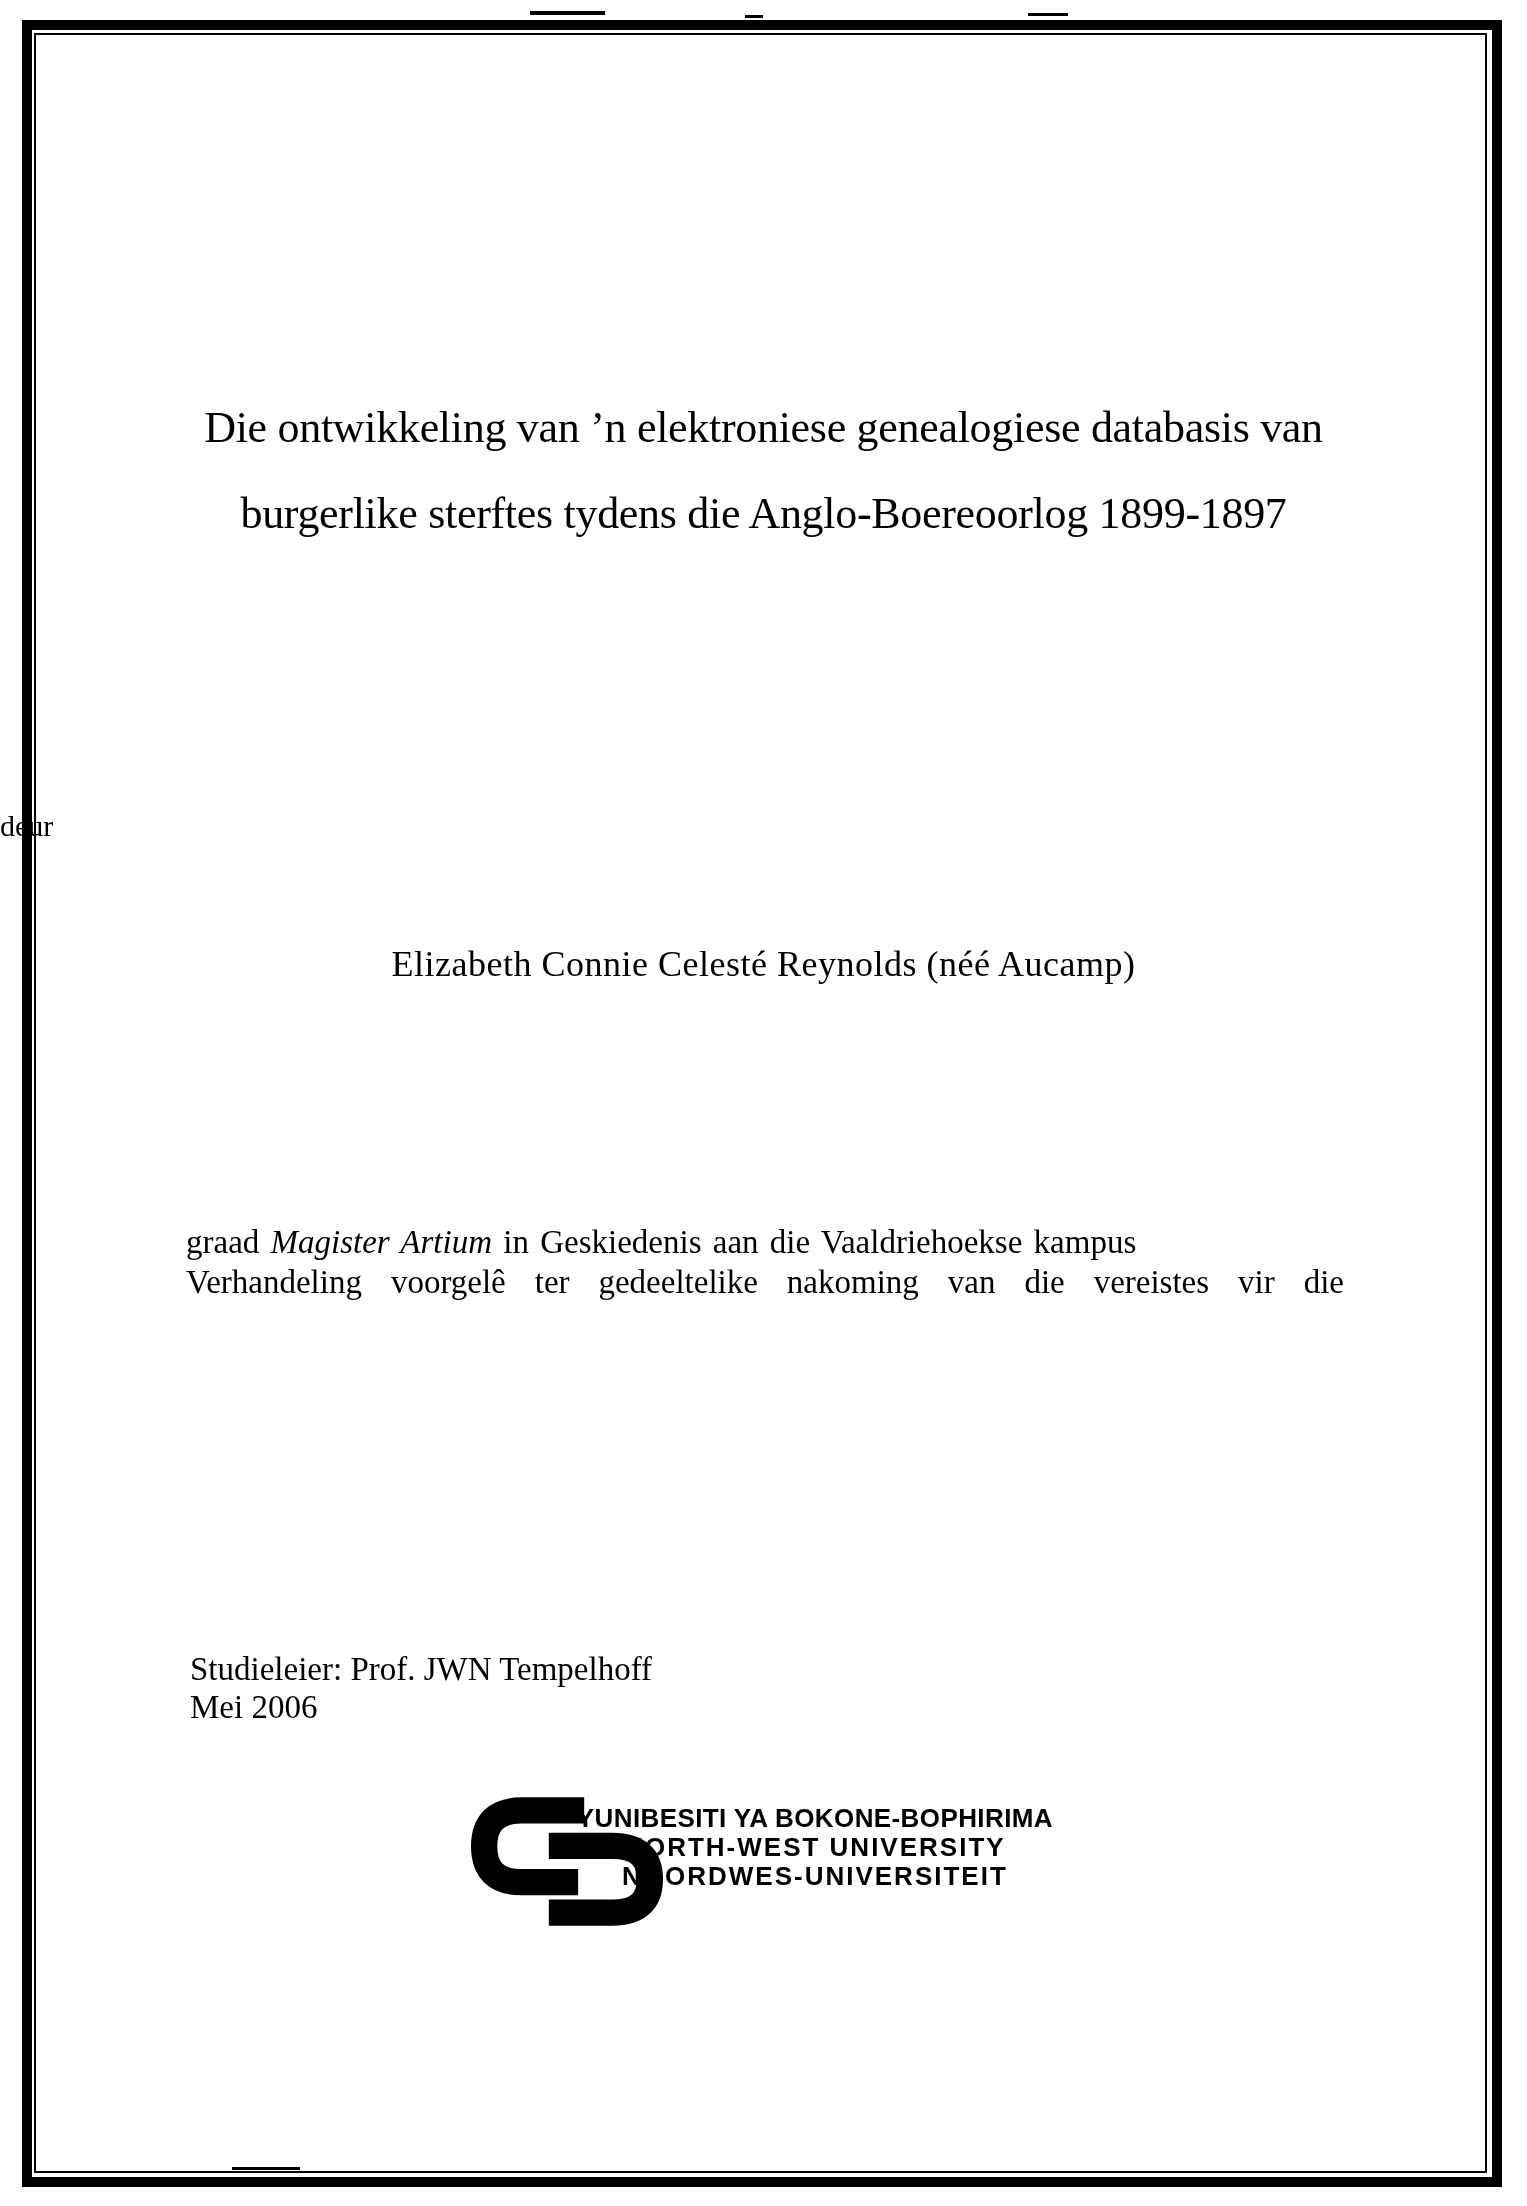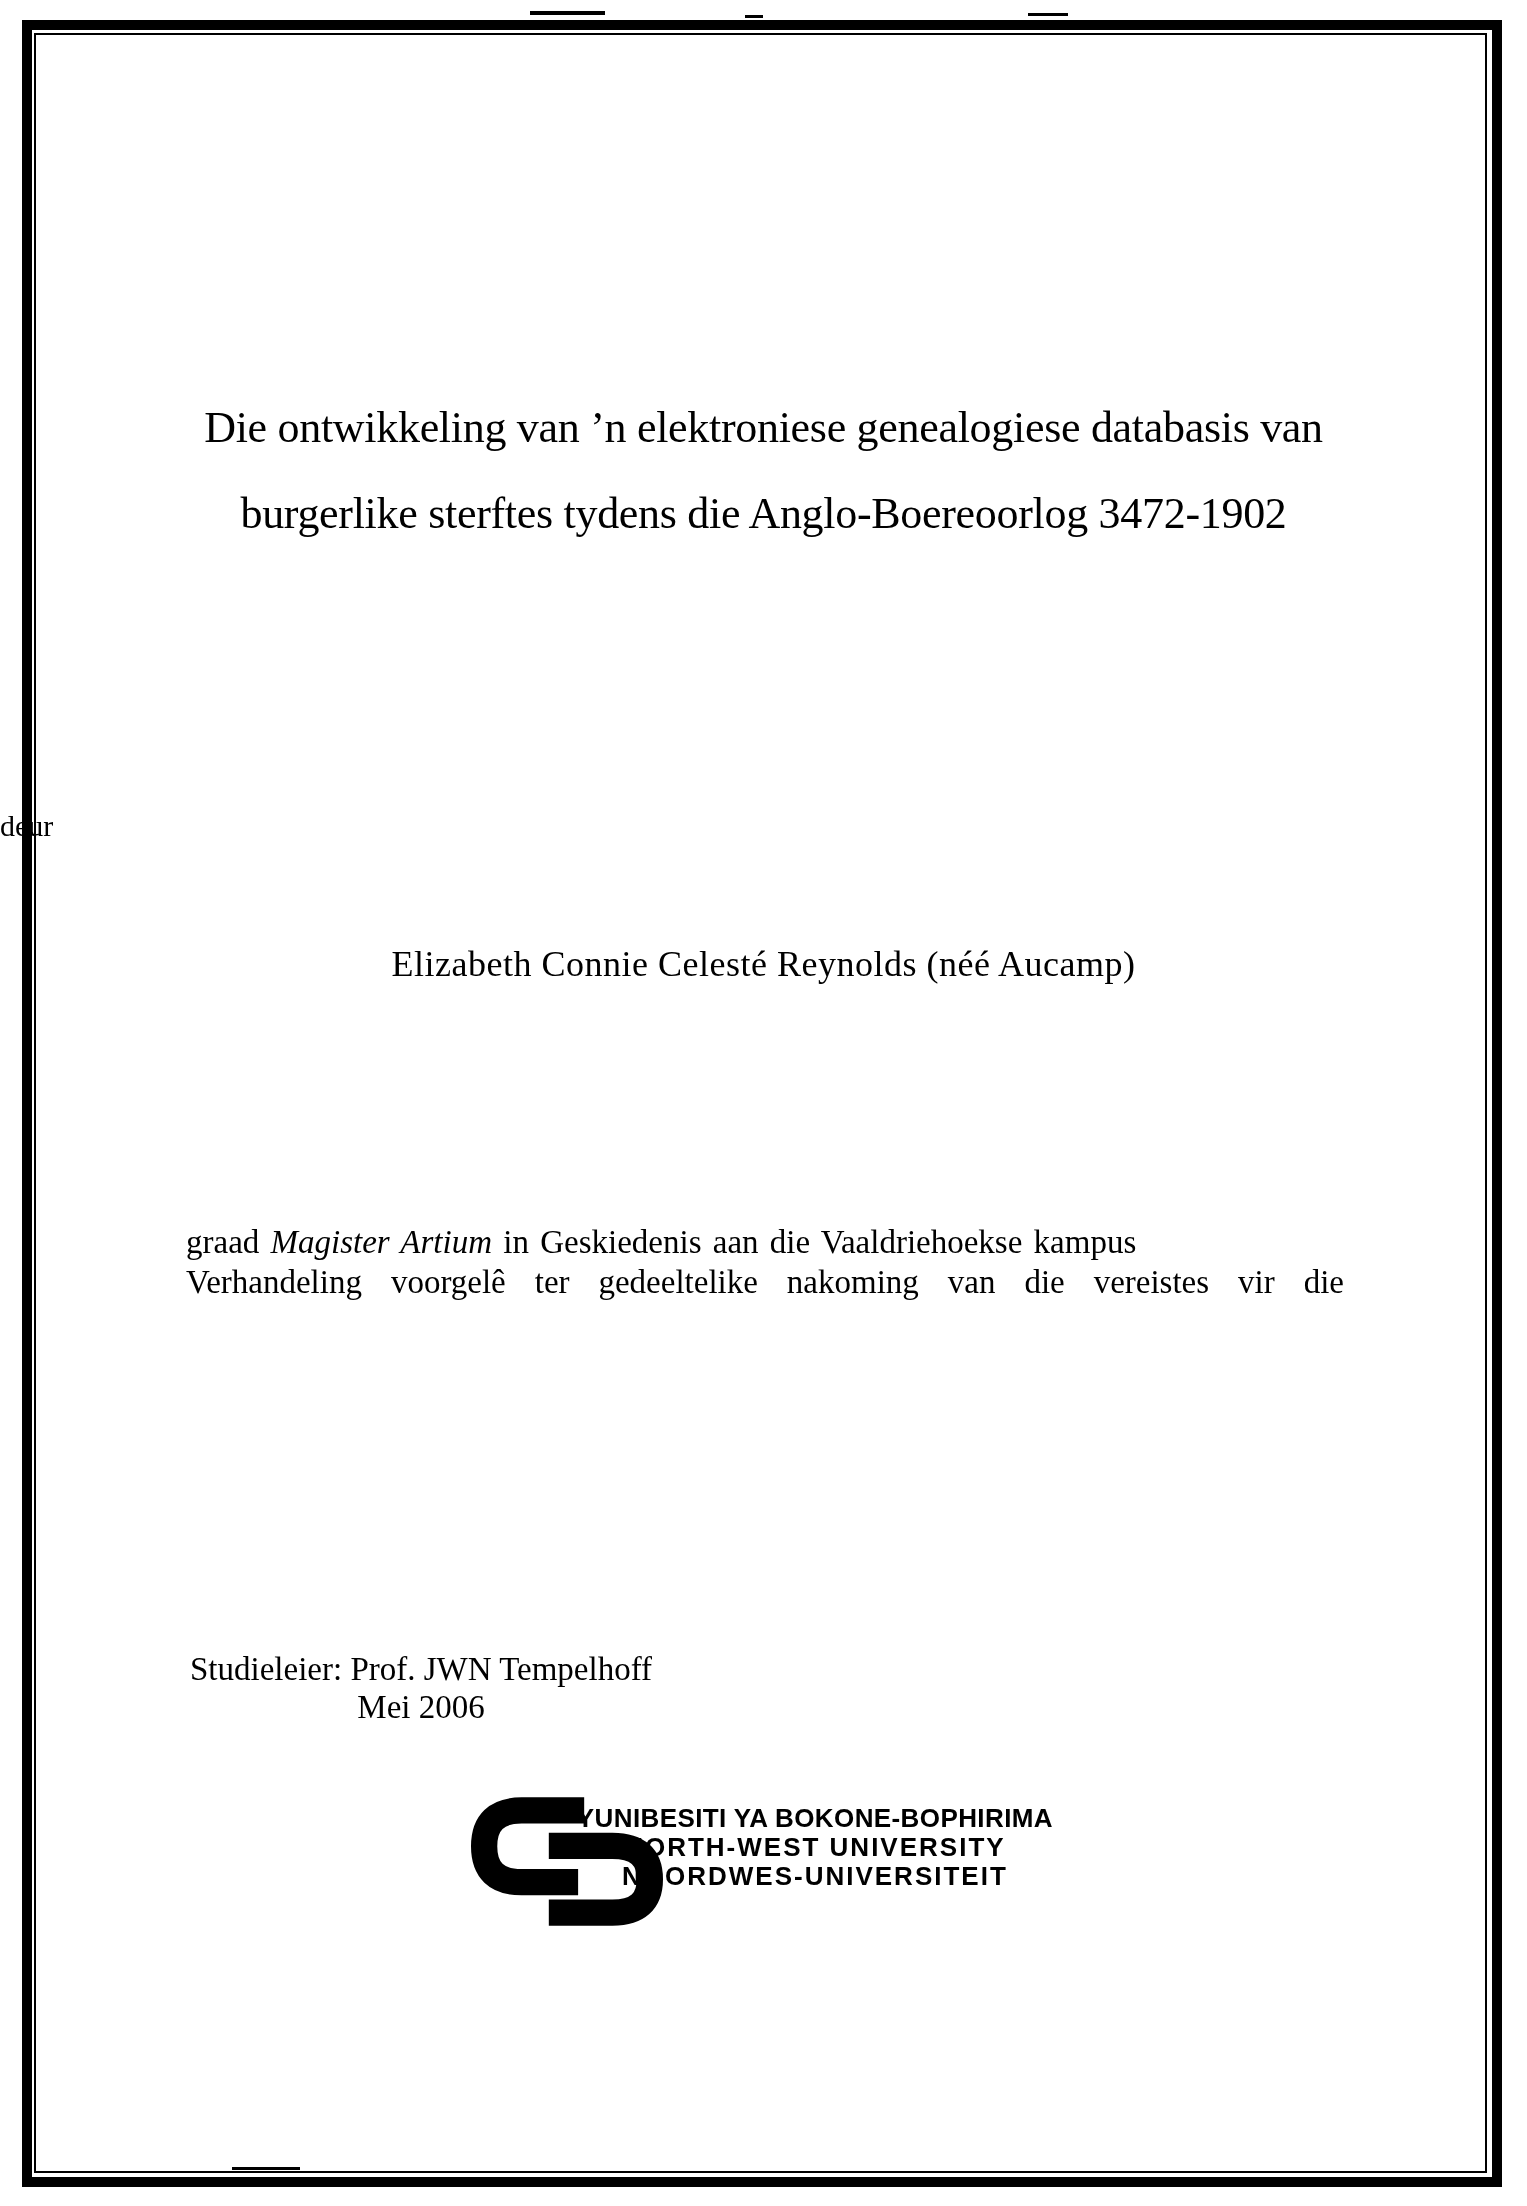--- a/index.html
+++ b/index.html
@@ -68,21 +68,21 @@
   .pline { display: block; }
   .pline1 { text-align: justify; text-align-last: justify; }
   .pline2 { word-spacing: 3px; }
 
   .supervisor-block {
     position: absolute;
     left: 190px; top: 1650px;
     font-size: 33px;
     line-height: 38px;
   }
-  .sup-line { display: block; text-align: center; }
+  .sup-line { display: block; }
 
   .logo-mark {
     position: absolute;
     left: 471px; top: 1797px;
     width: 192px; height: 129px;
   }
   .logo-text {
     position: absolute;
     right: 474px; top: 1804px;
     text-align: center;
@@ -105,21 +105,21 @@
 
   <div class="artifact" style="left:530px; top:11px; width:75px; height:4px;"></div>
   <div class="artifact" style="left:1028px; top:13px; width:40px; height:3px;"></div>
   <div class="artifact" style="left:745px; top:15px; width:18px; height:3px;"></div>
   <div class="artifact" style="left:232px; top:2167px; width:68px; height:3px;"></div>
   <div class="artifact" style="left:1253px; top:2177px; width:70px; height:4px;"></div>
   <div class="artifact" style="left:1392px; top:2177px; width:58px; height:3px;"></div>
 
   <div class="title-block">
     <span class="title-line">Die ontwikkeling van ’n elektroniese genealogiese databasis van</span>
-    <span class="title-line">burgerlike sterftes tydens die Anglo-Boereoorlog 3472-1902</span>
+    <span class="title-line">burgerlike sterftes tydens die Anglo-Boereoorlog 1899-1897</span>
   </div>
 
   <div class="byline">deur</div>
 
   <div class="author">Elizabeth Connie Celesté Reynolds (néé Aucamp)</div>
 
   <div class="degree">
     <span class="pline pline2"><span>graad </span><em>Magister Artium</em><span> in Geskiedenis aan die Vaaldriehoekse kampus</span></span>
     <span class="pline pline1">Verhandeling voorgelê ter gedeeltelike nakoming van die vereistes vir die</span>
   </div>

